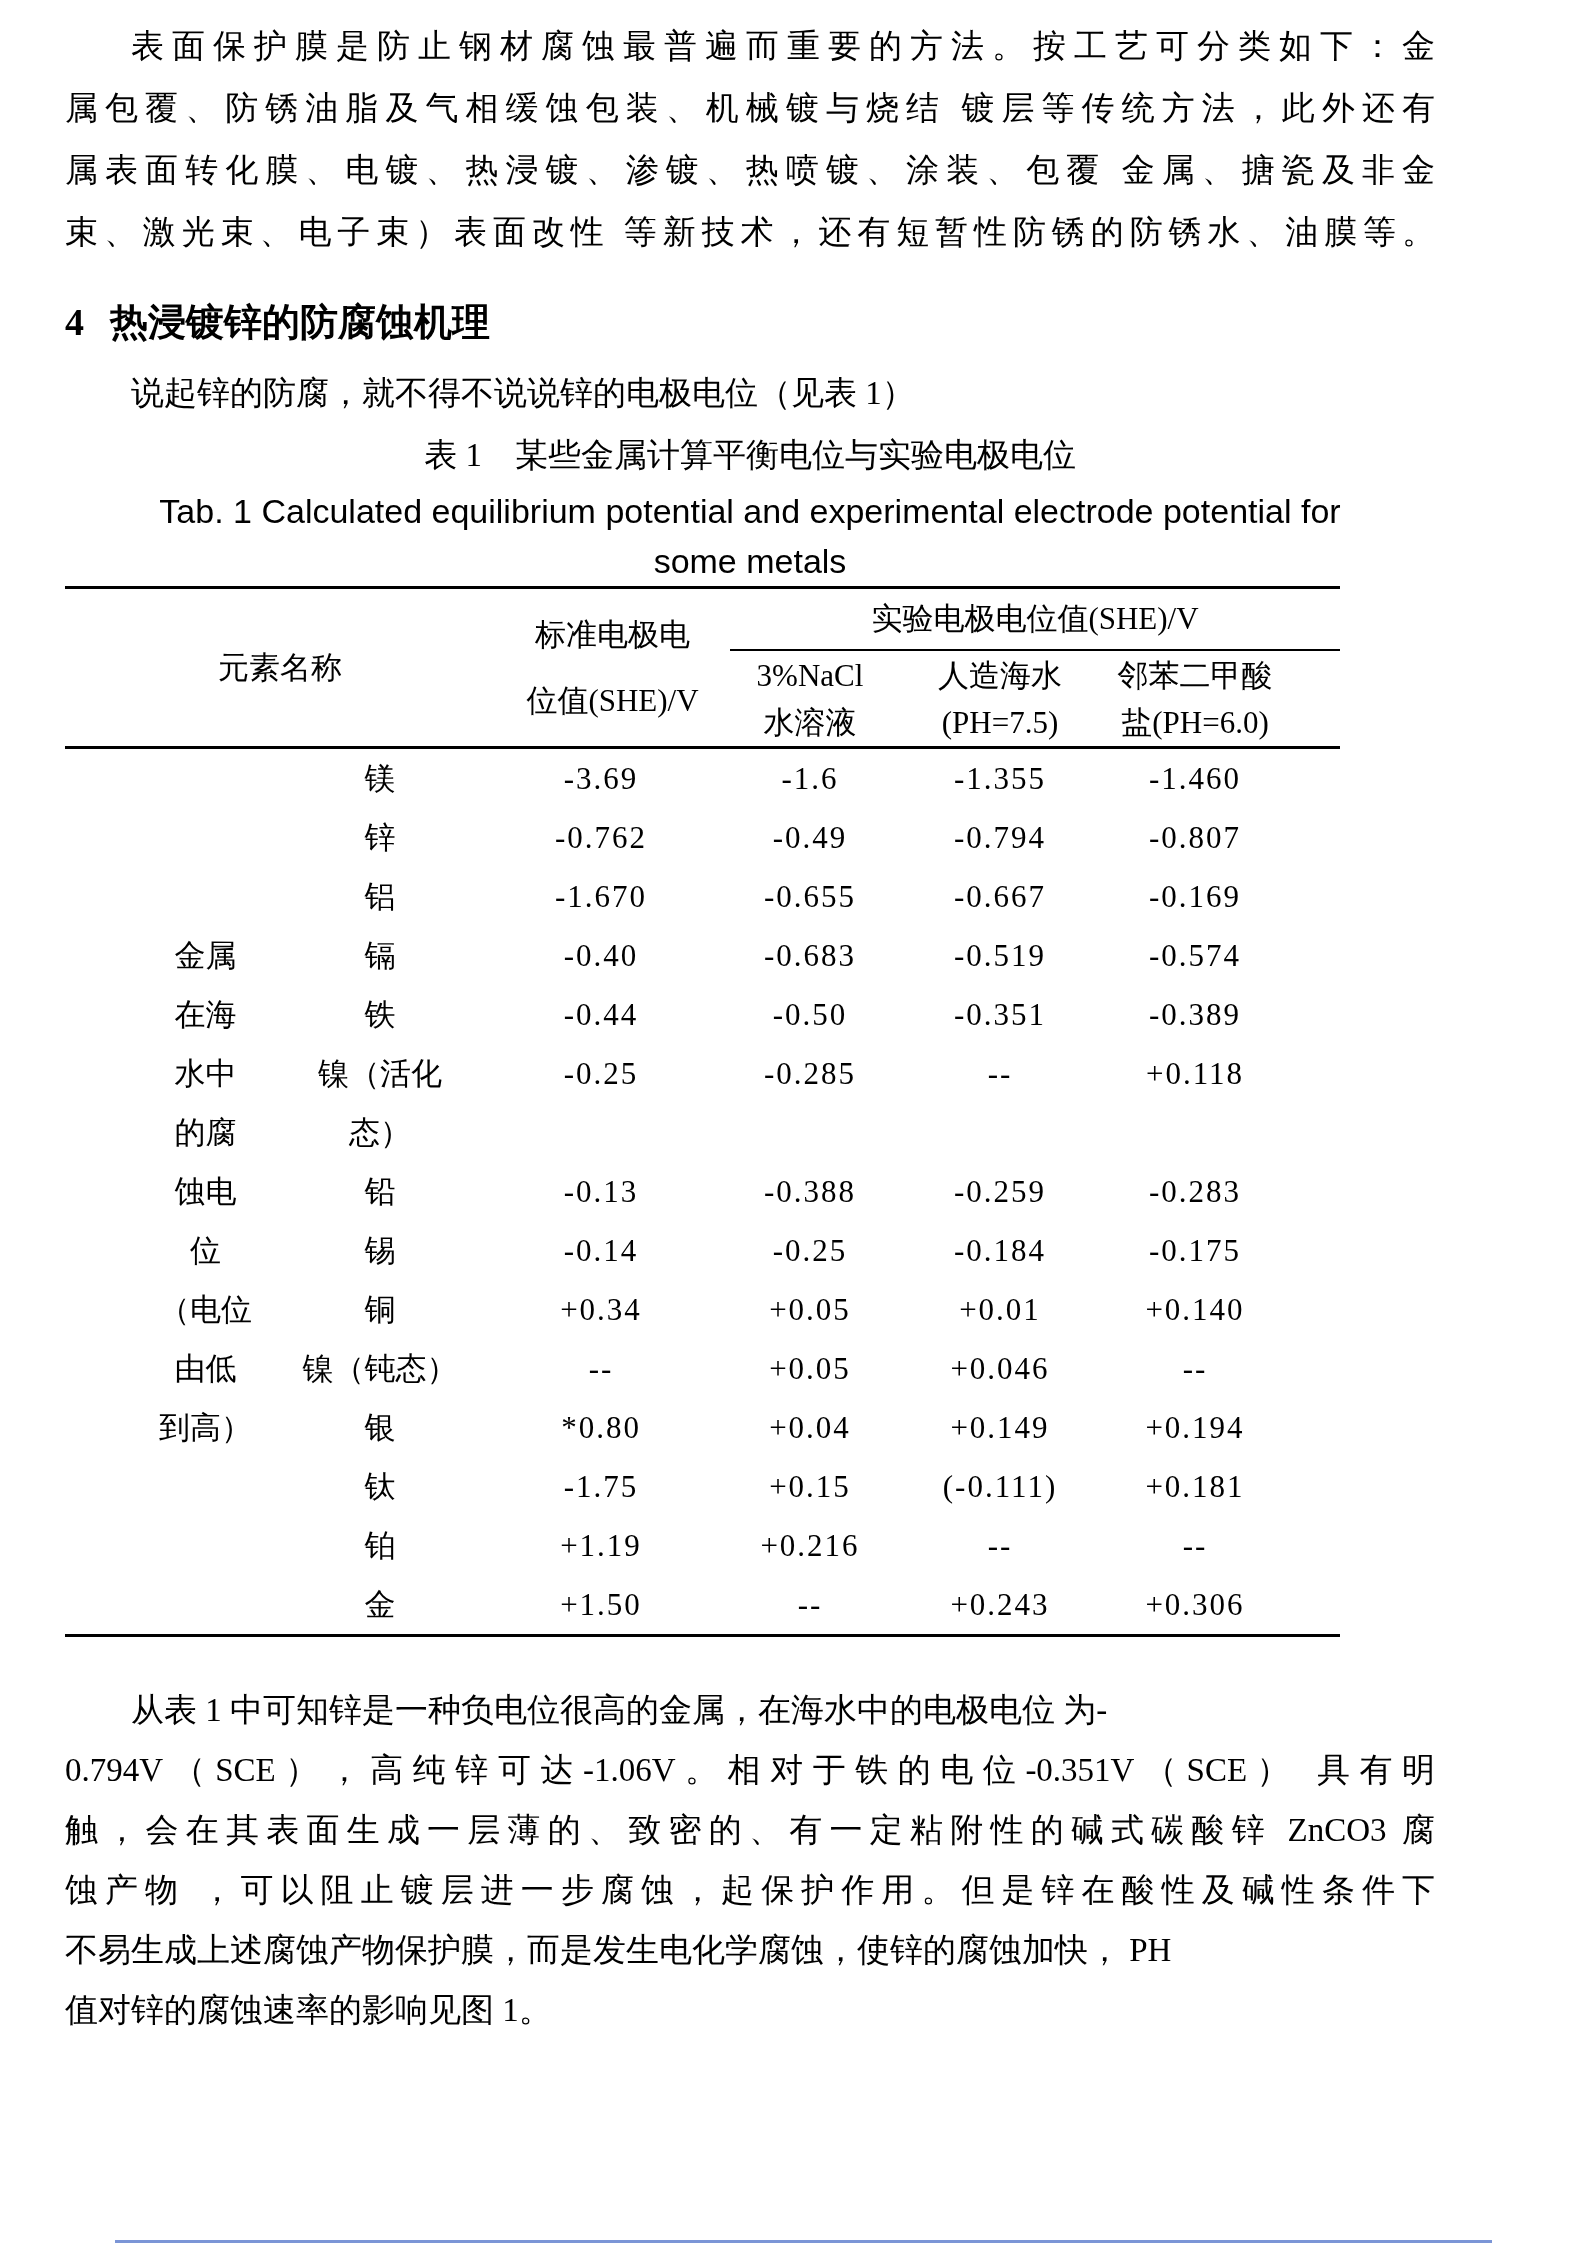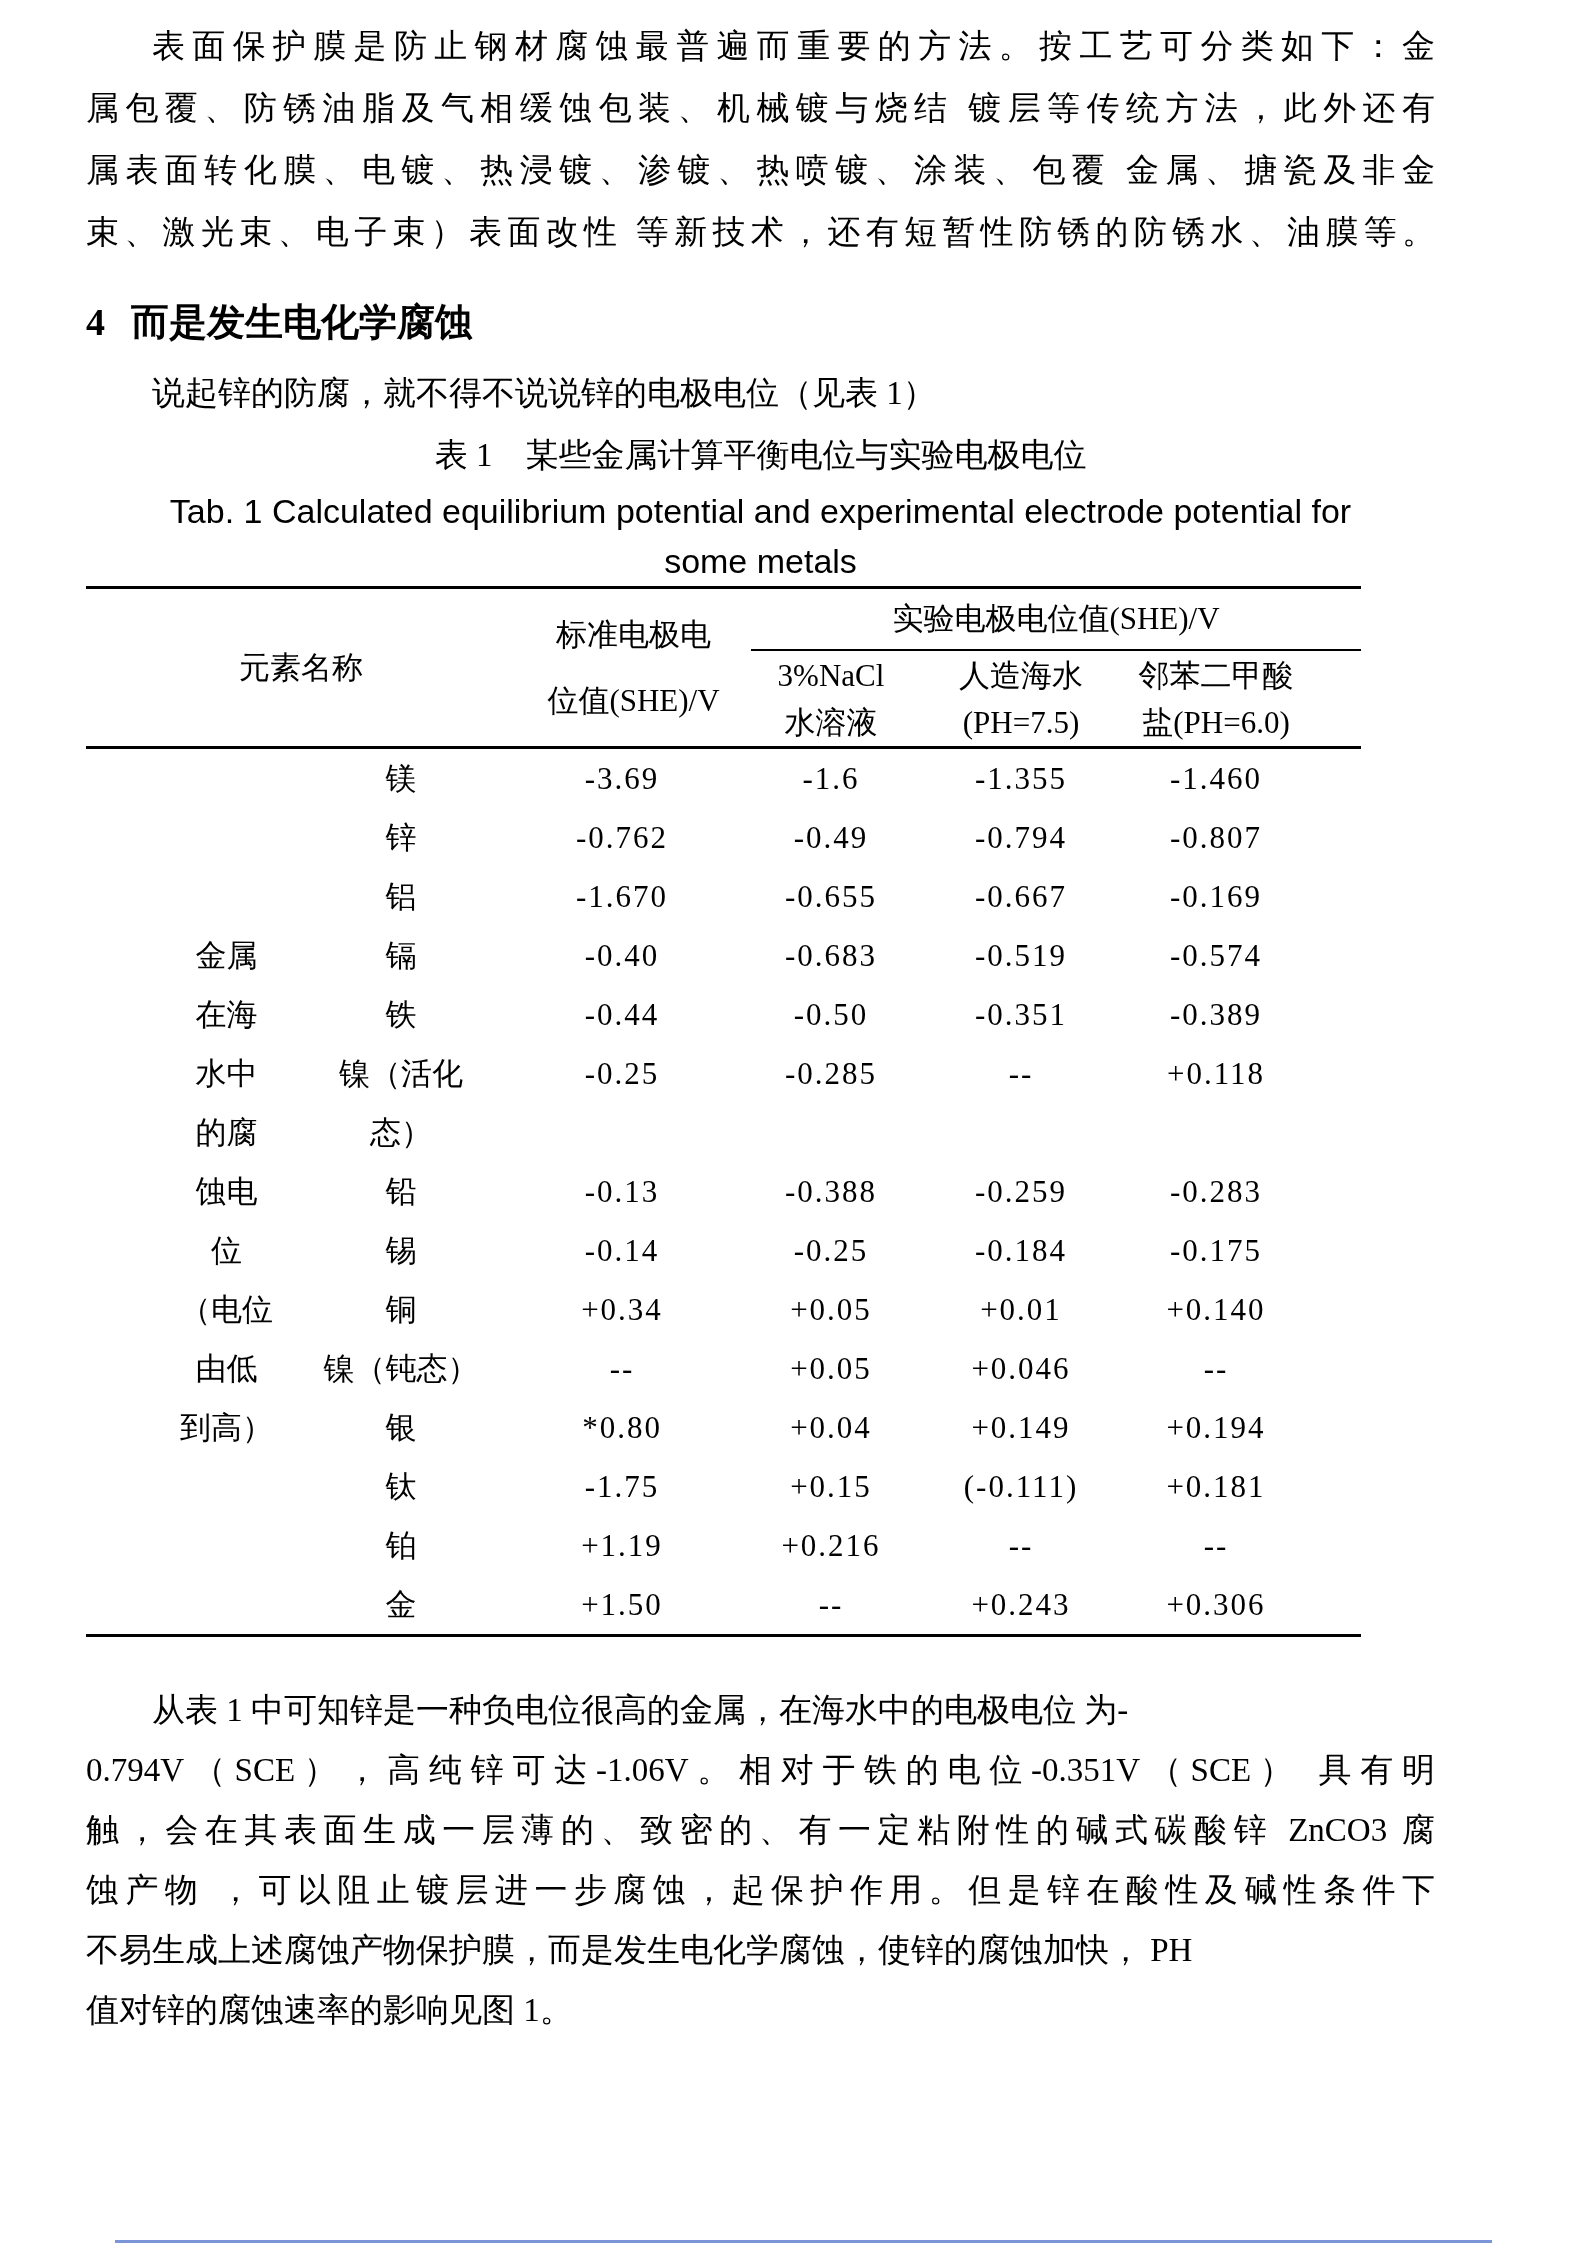--- a/index.html
+++ b/index.html
@@ -1,19 +1,19 @@
 <!DOCTYPE html>
 <html><head>
 <meta charset="utf-8">
 <style>
   html, body { margin: 0; padding: 0; background: #ffffff; }
   body { width: 1587px; height: 2245px; overflow: hidden; position: relative;
          font-family: "Liberation Serif", "DejaVu Serif", serif; color: #000000; }
   .page { box-sizing: border-box; width: 1587px; height: 2235px;
-          padding: 15px 152px 0 86px; position: relative; }
+          padding: 15px 152px 0 65px; position: relative; }
 
   
   .para { font-size: 33px; }
   .pline { line-height: 62px; text-align: justify; text-align-last: justify; white-space: normal; }
   #closing-paragraph .pline { line-height: 60px; }
   .pline.nj, .pline.end { text-align-last: left; }
   .ind { text-indent: 66px; }
 
   
   .heading { margin-top: 34px; height: 50px; line-height: 50px;
@@ -62,21 +62,21 @@
 <div class="page">
 
   <div class="para" id="intro-paragraph">
       <div class="pline ind">表面保护膜是防止钢材腐蚀最普遍而重要的方法。按工艺可分类如下：金</div>
       <div class="pline">属包覆、防锈油脂及气相缓蚀包装、机械镀与烧结 镀层等传统方法，此外还有</div>
       <div class="pline">属表面转化膜、电镀、热浸镀、渗镀、热喷镀、涂装、包覆 金属、搪瓷及非金</div>
       <div class="pline">束、激光束、电子束）表面改性 等新技术，还有短暂性防锈的防锈水、油膜等。</div>
     </div>
 
   <div class="heading">
-    <span class="num">4</span><span>而是发生电化学腐蚀</span>
+    <span class="num">4</span><span>热浸镀锌的防腐蚀机理</span>
   </div>
 
   <div class="lead">说起锌的防腐，就不得不说说锌的电极电位（见表 1）</div>
 
   <div class="caption-cn">表 1　某些金属计算平衡电位与实验电极电位</div>
 
   <div class="caption-en">
     <div>Tab. 1 Calculated equilibrium potential and experimental electrode potential for</div>
     <div>some metals</div>
   </div>

